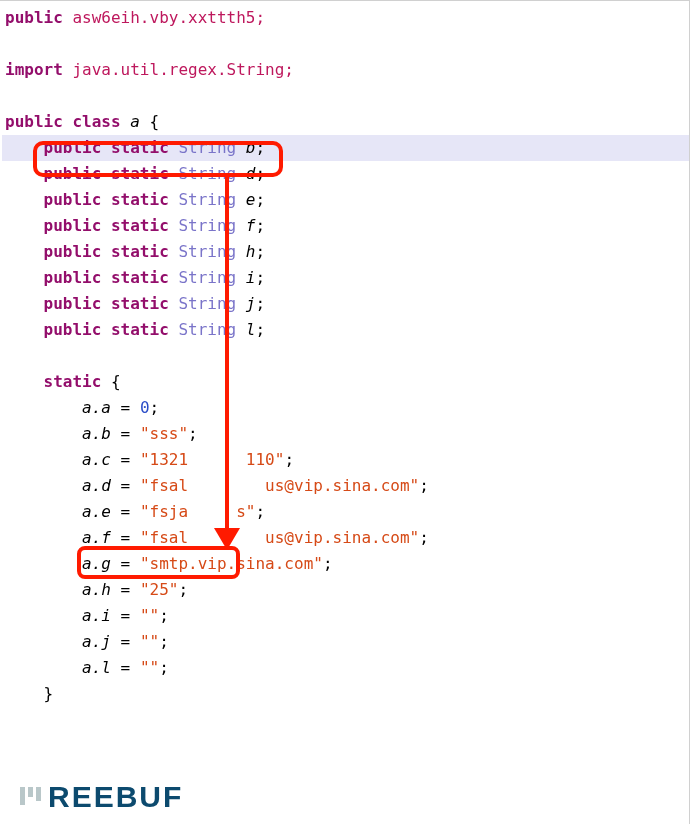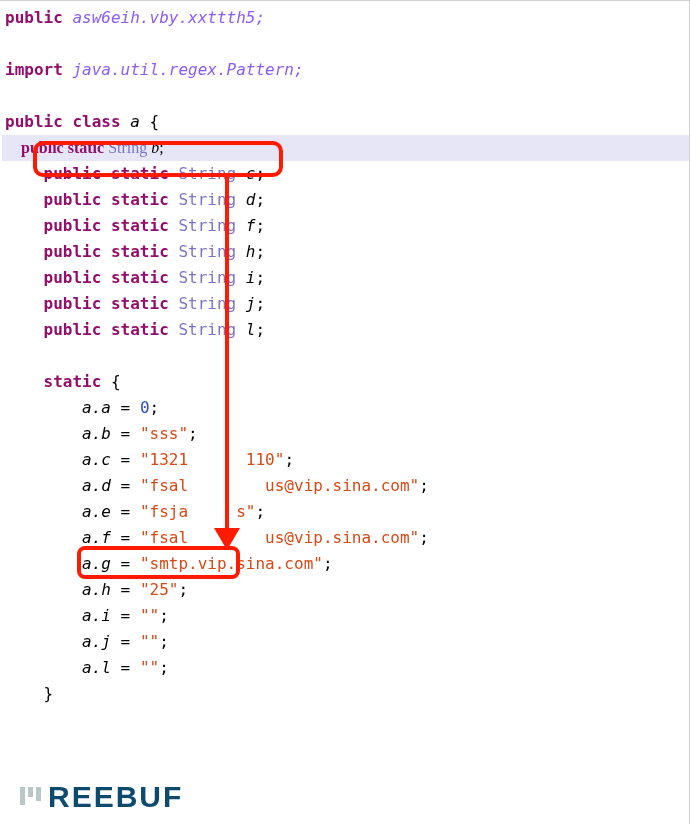--- a/index.html
+++ b/index.html
@@ -17,29 +17,29 @@
   .editor {
     padding: 4px 0 0 2px;
     position: relative;
     line-height: 26px;
   }
   .line {
     white-space: pre;
     padding-left: 3px;
     position: relative;
   }
-  .highlighted { background: #e6e6f7; font-family: Liberation Serif, serif; }
+  .highlighted { background: #e6e6f7; }
   .kw { color: #930e6b; font-weight: bold; }
   .type { color: #7a74c9; }
   .ident { font-style: italic; color: #000; }
   .num { color: #2a4cc7; }
   .str { color: #d64a17; }
   .op { color: #000; }
   .punct { color: #000; }
-  .pkg { color: #8b5cf6; font-style: italic; }
+  .pkg { color: #be185d; }
 
   .box1 {
     position: absolute;
     left: 33px; top: 140px;
     width: 250px; height: 36px;
     border: 4px solid #ff1a00;
     border-radius: 10px;
     pointer-events: none;
   }
   .box2 {
@@ -94,28 +94,28 @@
     vertical-align: middle;
     margin-right: 4px;
   }
 </style>
 </head>
 <body>
 
 <div class="editor">
   <div class="line"><span class="kw">public</span><span class="pkg"> asw6eih.vby.xxttth5;</span></div>
   <div class="line"> </div>
-  <div class="line"><span class="kw">import</span><span class="pkg"> java.util.regex.Pattern;</span></div>
+  <div class="line"><span class="kw">import</span><span class="pkg"> java.util.regex.String;</span></div>
   <div class="line"> </div>
   <div class="line"><span class="kw">public</span> <span class="kw">class</span><span class="ident"> a </span><span class="punct">{</span></div>
 
   <div id="fields-container">
       <div class="line highlighted">    <span class="kw">public</span> <span class="kw">static</span> <span class="type">String</span> <span class="ident">b</span><span class="punct">;</span></div>
-      <div class="line">    <span class="kw">public</span> <span class="kw">static</span> <span class="type">String</span> <span class="ident">c</span><span class="punct">;</span></div>
       <div class="line">    <span class="kw">public</span> <span class="kw">static</span> <span class="type">String</span> <span class="ident">d</span><span class="punct">;</span></div>
+      <div class="line">    <span class="kw">public</span> <span class="kw">static</span> <span class="type">String</span> <span class="ident">e</span><span class="punct">;</span></div>
       <div class="line">    <span class="kw">public</span> <span class="kw">static</span> <span class="type">String</span> <span class="ident">f</span><span class="punct">;</span></div>
       <div class="line">    <span class="kw">public</span> <span class="kw">static</span> <span class="type">String</span> <span class="ident">h</span><span class="punct">;</span></div>
       <div class="line">    <span class="kw">public</span> <span class="kw">static</span> <span class="type">String</span> <span class="ident">i</span><span class="punct">;</span></div>
       <div class="line">    <span class="kw">public</span> <span class="kw">static</span> <span class="type">String</span> <span class="ident">j</span><span class="punct">;</span></div>
       <div class="line">    <span class="kw">public</span> <span class="kw">static</span> <span class="type">String</span> <span class="ident">l</span><span class="punct">;</span></div>
     </div>
 
   <div class="line"> </div>
   <div class="line">    <span class="kw">static</span> <span class="punct">{</span></div>
 

